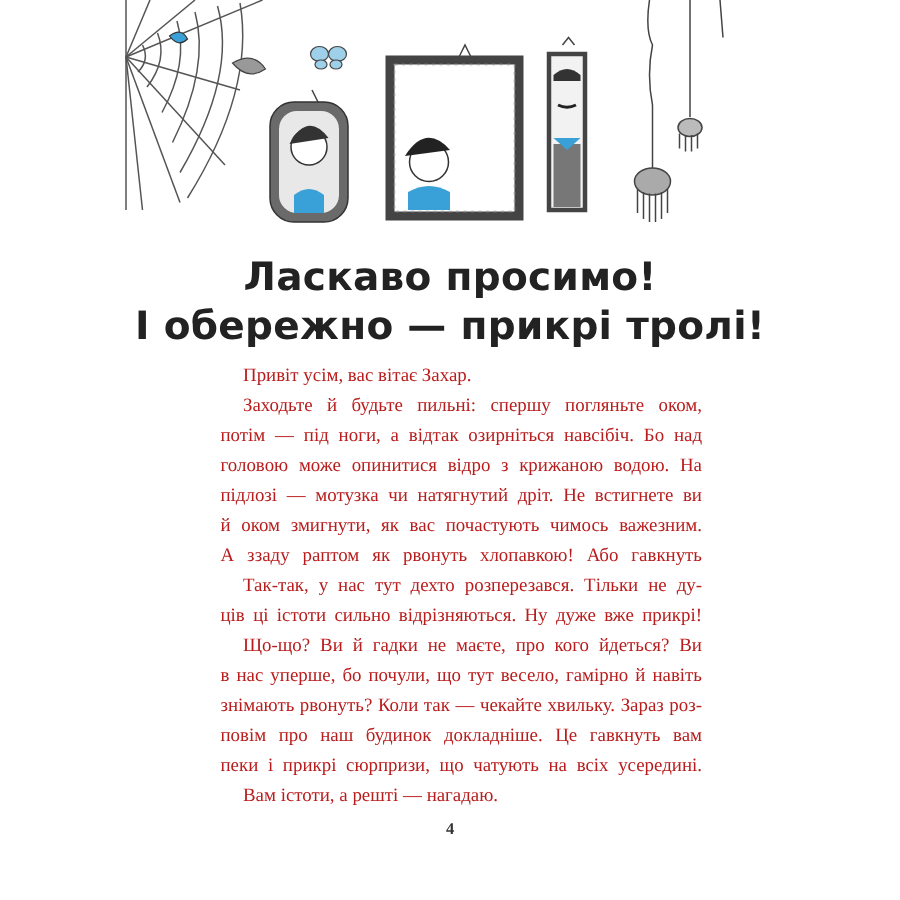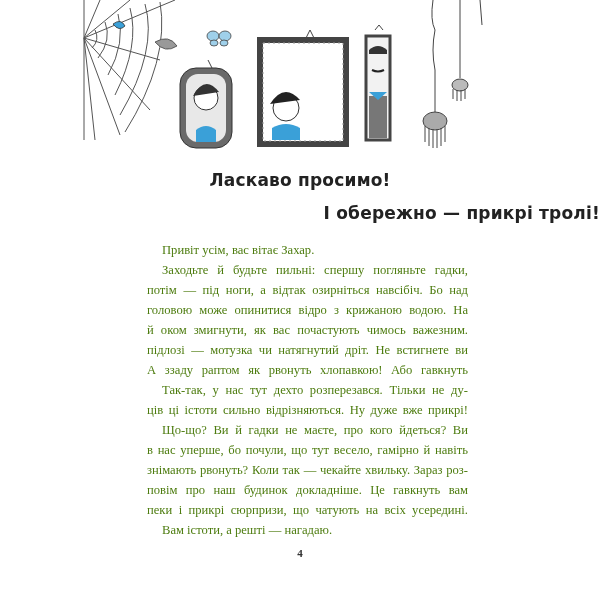--- a/index.html
+++ b/index.html
@@ -4,27 +4,27 @@
   <style>
     html, body { margin: 0; padding: 0; }
     body {
       width: 600px; height: 600px; background: #ffffff; position: relative; overflow: hidden;
       font-family: "Liberation Serif", serif; color: #3a3a3a;
     }
     .illustration { position: absolute; left: 0; top: 0; width: 600px; height: 160px; }
     .title {
       position: absolute; left: 0; width: 600px; text-align: center;
       font-family: "DejaVu Sans", sans-serif; font-weight: bold; color: #222;
-      font-size: 17px; letter-spacing: 0.2px;
+      font-size: 26px; letter-spacing: 0.2px;
     }
     .title.l1 { top: 170px; }
-    .title.l2 { top: 203px; text-align: right; }
+    .title.l2 { top: 203px; }
     .body-text {
       position: absolute; left: 147px; top: 240px; width: 321px;
-      font-size: 12.6px; line-height: 20px; text-align: justify; color: #4d7c0f;
+      font-size: 12.6px; line-height: 20px; text-align: justify; color: #b91c1c;
     }
     .line { display: block; white-space: nowrap; text-align-last: justify; }
     .line.last { text-align-last: left; }
     .indent { padding-left: 15px; }
     .page-num {
       position: absolute; top: 547px; left: 0; width: 600px; text-align: center;
       font-size: 11px; font-weight: bold; color: #333;
     }
   </style>
 </head>
@@ -99,25 +99,25 @@
 </svg>
 
 <div class="title l1">Ласкаво просимо!</div>
 <div class="title l2">І обережно — прикрі тролі!</div>
 
 <div class="body-text">
   <div>
     <span class="line last indent">Привіт усім, вас вітає Захар.</span>
   </div>
   <div>
-    <span class="line indent">Заходьте й будьте пильні: спершу погляньте гадки,</span>
+    <span class="line indent">Заходьте й будьте пильні: спершу погляньте оком,</span>
     <span class="line">потім — під ноги, а відтак озирніться навсібіч. Бо над</span>
     <span class="line">головою може опинитися відро з крижаною водою. На</span>
+    <span class="line">підлозі — мотузка чи натягнутий дріт. Не встигнете ви</span>
     <span class="line">й оком змигнути, як вас почастують чимось важезним.</span>
-    <span class="line">підлозі — мотузка чи натягнутий дріт. Не встигнете ви</span>
     <span class="line">А ззаду раптом як рвонуть хлопавкою! Або гавкнуть</span>
   </div>
   <div>
     <span class="line indent">Так-так, у нас тут дехто розперезався. Тільки не ду-</span>
     <span class="line">ців ці істоти сильно відрізняються. Ну дуже вже прикрі!</span>
   </div>
   <div>
     <span class="line indent">Що-що? Ви й гадки не маєте, про кого йдеться? Ви</span>
     <span class="line">в нас уперше, бо почули, що тут весело, гамірно й навіть</span>
     <span class="line">знімають рвонуть? Коли так — чекайте хвильку. Зараз роз-</span>

